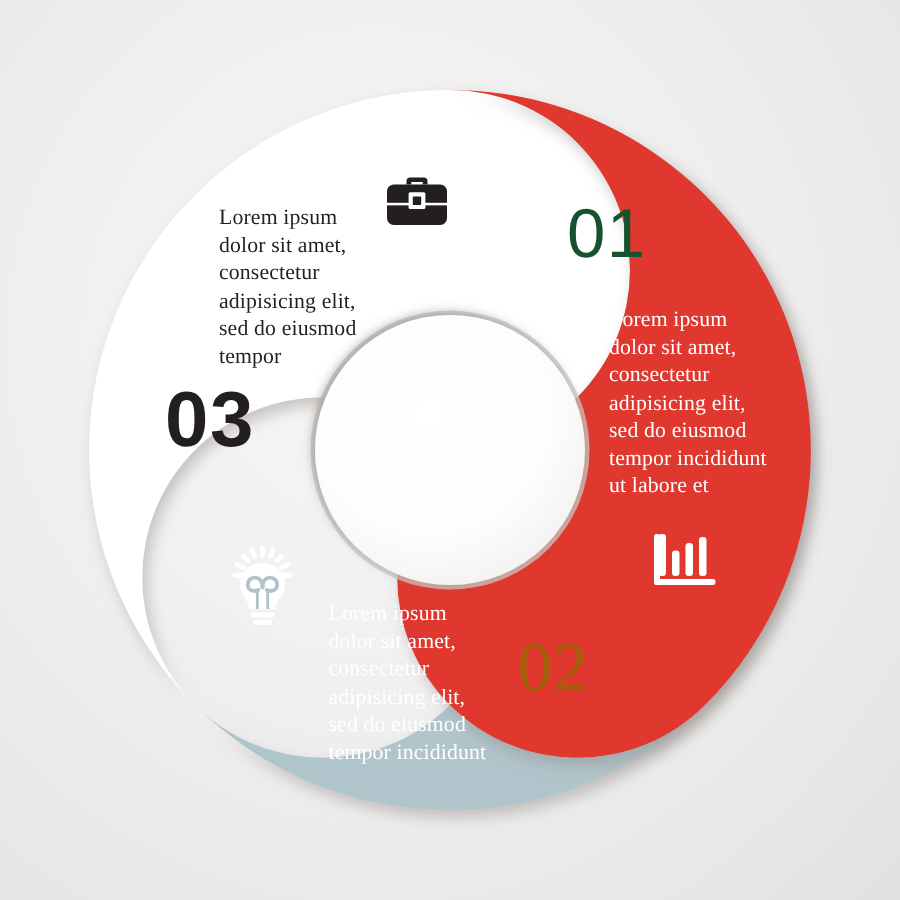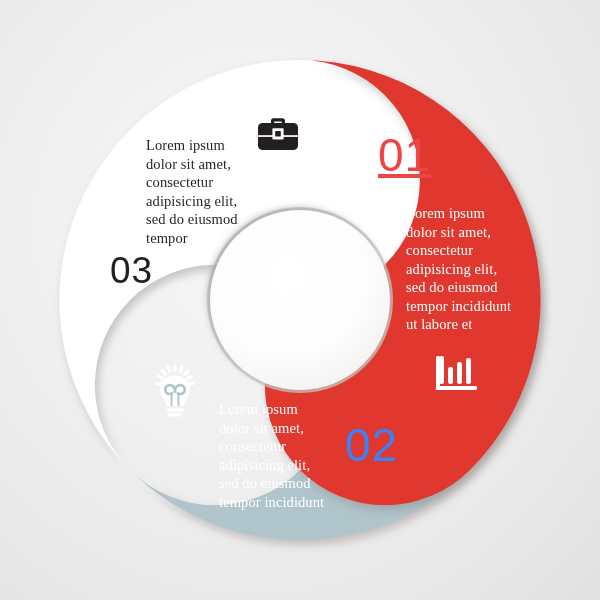--- a/index.html
+++ b/index.html
@@ -35,47 +35,47 @@
   }
   .seg-num {
     position: absolute;
     font-weight: 400;
     letter-spacing: 1px;
   }
   
   #segment-01-number {
     left: 378px; top: 128px;
     font-size: 46px;
-    color: #ef4444;
-    text-decoration: underline;
+    color: #14532d;
   }
   #segment-01-body {
     left: 406px; top: 204px;
     width: 130px;
     font-size: 14.5px;
     color: #ffffff;
   }
   
   #segment-02-number {
     left: 345px; top: 418px;
     font-size: 46px;
-    color: #3b82f6;
+    color: #a16207;
+    font-family: Liberation Serif, serif;
   }
   #segment-02-body {
     left: 219px; top: 400px;
     width: 128px;
     font-size: 14.5px;
     color: #ffffff;
   }
   
   #segment-03-number {
     left: 110px; top: 250px;
-    font-size: 37px;
+    font-size: 52px;
     color: #231f20;
-    font-weight: 400;
+    font-weight: 700;
   }
   #segment-03-body {
     left: 146px; top: 136px;
     width: 124px;
     font-size: 14.5px;
     color: #231f20;
   }
   .icon-wrap { position: absolute; }
   #icon-briefcase-wrap { left: 256px; top: 114px; }
   #icon-barchart-wrap  { left: 435px; top: 350px; }

